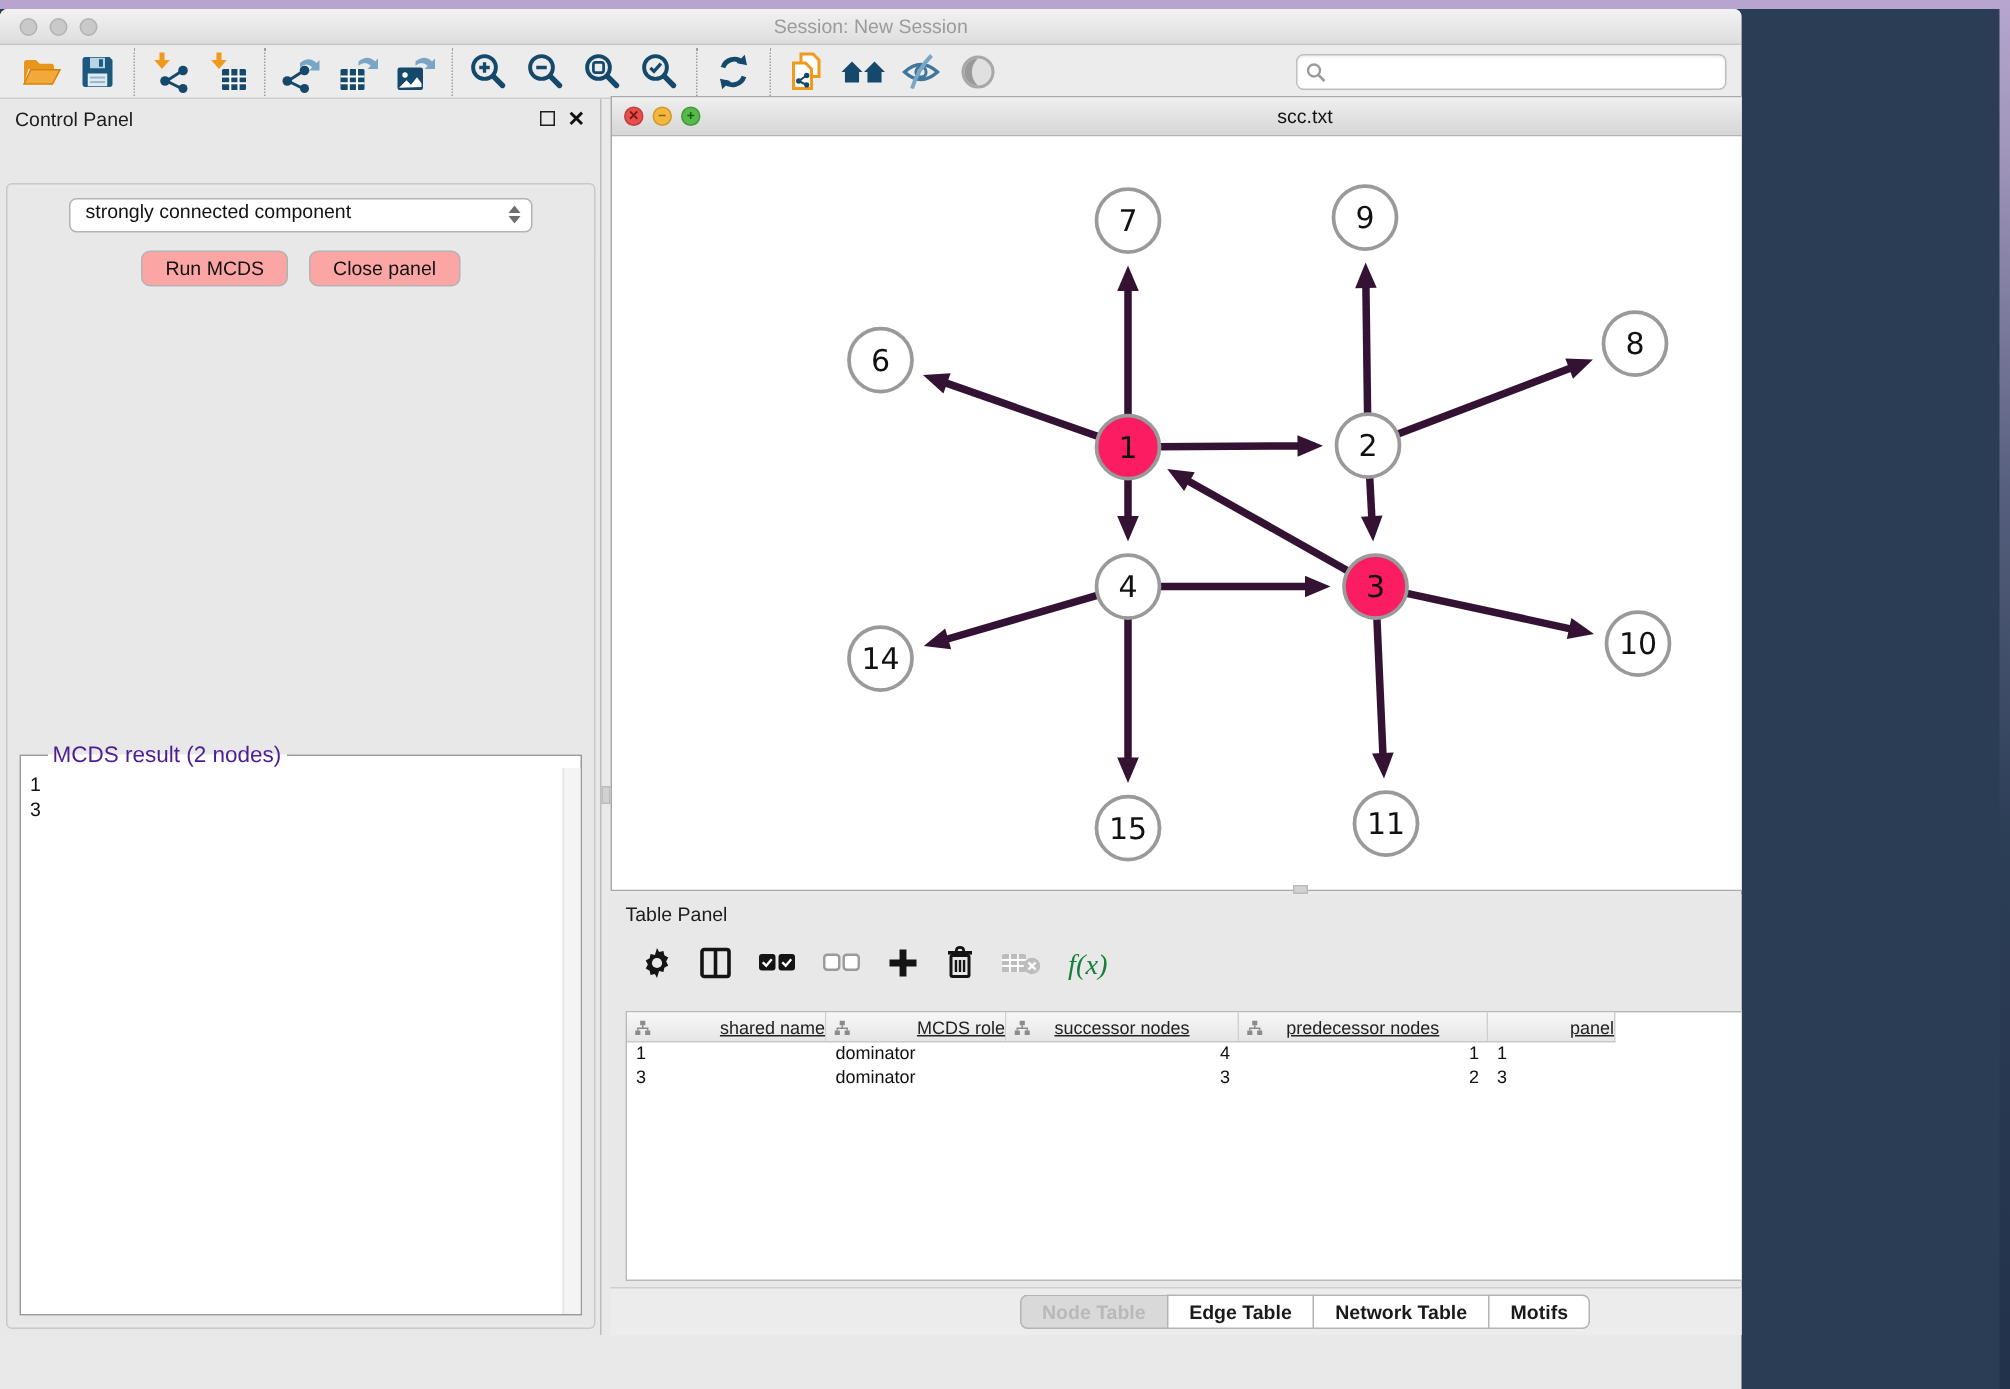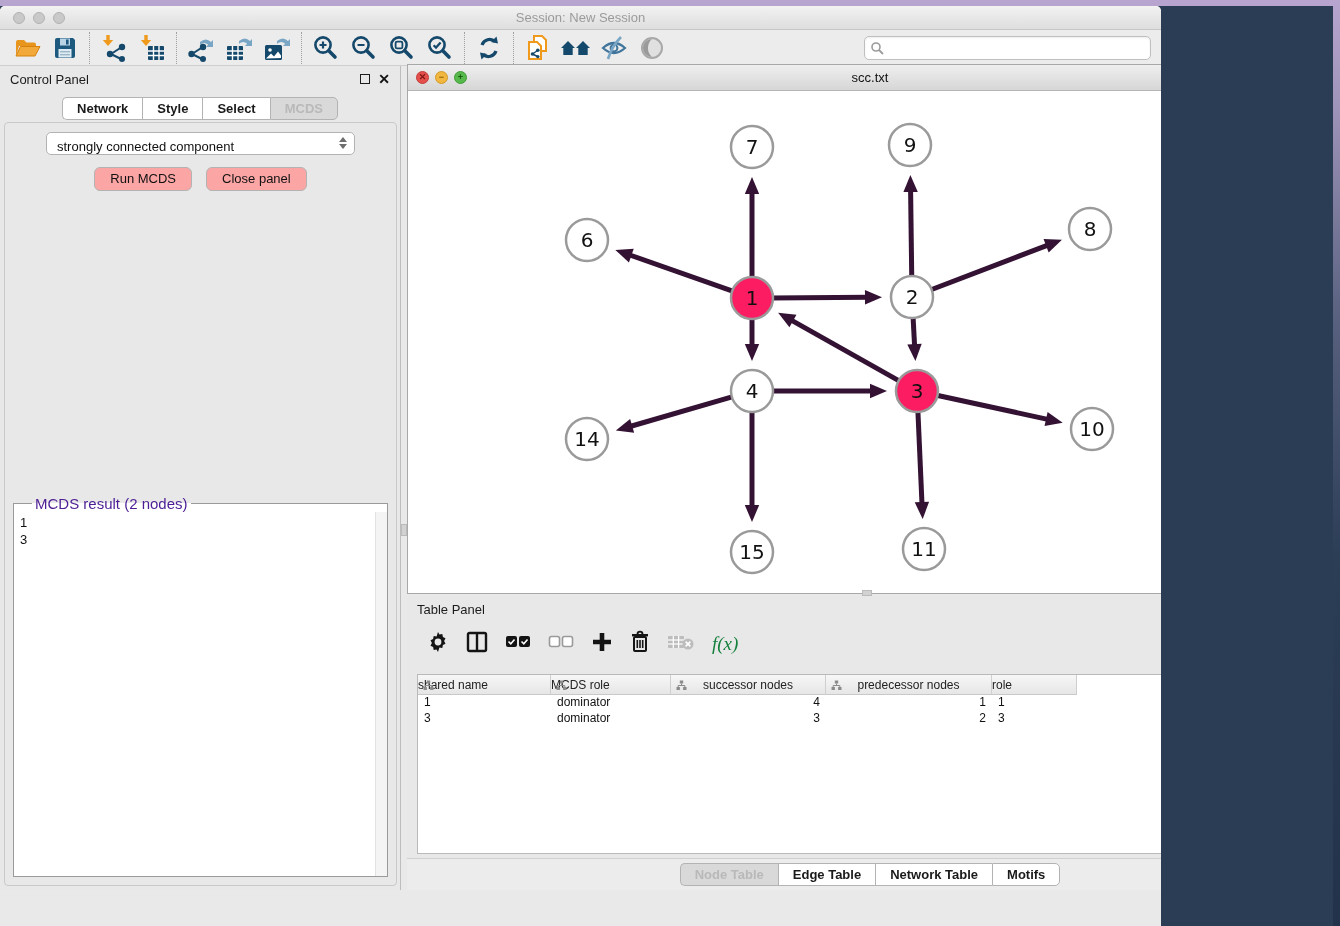--- a/index.html
+++ b/index.html
@@ -44,21 +44,21 @@
   .seg { border:1px solid #b3b3b3; border-right:none; background:#fff; font-size:13px; font-weight:600;
     color:#1a1a1a; padding:3px 14px; line-height:15px; }
   .seg:first-child { border-radius:5px 0 0 5px; }
   .seg:last-child { border-right:1px solid #b3b3b3; border-radius:0 5px 5px 0; }
   .seg.sel { background:#d9d9d9; color:#b9b9b9; }
 
   .cp-content { position:absolute; left:4px; top:56px; width:393px; height:764px;
     border:1px solid #c9c9c9; border-radius:4px; background:#e8e8e8; }
   .opt-label { text-align:center; font-size:13px; color:#111; margin-top:22px; }
   .select-box { margin:9px auto 0 auto; width:309px; height:23px; background:#fff; border:1px solid #b3b3b3;
-    border-radius:5px; display:flex; align-items:flex-end; padding-left:10px; font-size:13px; color:#111; position:relative; }
+    border-radius:5px; display:flex; align-items:flex-start; padding-left:10px; font-size:13px; color:#111; position:relative; }
   .stepper { position:absolute; right:7px; top:4px; display:flex; flex-direction:column; gap:2px; align-items:center; }
   .tri-up { width:0; height:0; border-left:4px solid transparent; border-right:4px solid transparent; border-bottom:5px solid #6e6e6e; }
   .tri-dn { width:0; height:0; border-left:4px solid transparent; border-right:4px solid transparent; border-top:5px solid #6e6e6e; }
   .btn-row { display:flex; justify-content:center; gap:14px; margin-top:12px; }
   .mac-btn { background:#fca5a5; border:1px solid #b3b3b3; border-radius:6px; font-size:13px; color:#111;
     padding:3px 15px; line-height:16px; }
 
   .mcds-fieldset { position:absolute; left:8px; top:372px; width:375px; height:382px;
     border:1px solid #9a9a9a; background:#fff; }
   .mcds-legend { font-size:15px; color:#4c1d95; padding:0 3px; margin-left:18px; }
@@ -80,21 +80,21 @@
 
   .splitter-v { position:absolute; left:401px; top:518px; width:6px; height:12px; background:#d2d2d2; border:1px solid #bbb; }
   .splitter-h { position:absolute; left:862px; top:584px; width:10px; height:6px; background:#d2d2d2; border:1px solid #bbb; }
 
   
   .table-panel { position:absolute; left:407px; top:590px; width:926px; height:294px; background:#e8e8e8; }
   .tp-toolbar { display:flex; align-items:center; gap:17px; padding:8px 0 8px 20px; height:44px; }
   .tp-table { position:absolute; left:10px; top:78px; width:906px; height:180px; background:#fff; border:1px solid #b9b9b9; }
   .thead { display:flex; height:20px; }
   .th { position:relative; background:linear-gradient(#f7f7f7,#e6e6e6); border-right:1px solid #cfcfcf;
-    border-bottom:1px solid #c9c9c9; font-size:12px; color:#222; display:flex; align-items:center; justify-content:flex-start; }
+    border-bottom:1px solid #c9c9c9; font-size:12px; color:#222; display:flex; align-items:center; justify-content:flex-end;text-decoration:underline; }
   .th .hier { position:absolute; left:5px; top:5px; }
   .trow { display:flex; height:16px; font-size:12px; color:#111; }
   .td { padding:0 6px; overflow:hidden; white-space:nowrap; }
   .c0{width:133px;} .c1{width:120px;} .c2{width:155px; text-align:right;} .c3{width:166px; text-align:right;} .c4{width:85px;}
   .tp-tabs-bar { position:absolute; left:0; bottom:0; width:100%; height:32px; border-top:1px solid #cfcfcf;
     background:#ececec; display:flex; align-items:flex-start; justify-content:center; padding-top:4px; }
 
   
   .statusbar { position:absolute; left:0; top:920px; width:100%; height:36px; background:#e3e3e3; border-top:1px solid #bdbdbd;border-radius:15px; }
   .list-btn { position:absolute; left:12px; top:6px; width:27px; height:24px; background:#f5f5f5; border:1px solid #ababab;
@@ -286,26 +286,20 @@
     </div>
   </div>
 
   <div class="control-panel">
     <div class="panel-head">
       <span class="panel-title">Control Panel</span>
       <span class="panel-head-btns">
         <span class="win-max"></span>
         <span class="win-x">✕</span>
       </span>
-    </div>
-    <div class="seg-tabs">
-      <span class="seg">Network</span>
-      <span class="seg">Style</span>
-      <span class="seg">Select</span>
-      <span class="seg sel">MCDS</span>
     </div>
     <div class="cp-content">
       <div class="select-box">
         <span>strongly connected component</span>
         <span class="stepper">
             <span class="tri-up"></span>
             <span class="tri-dn"></span>
           </span>
       </div>
       <div class="btn-row">
@@ -492,21 +486,21 @@
         <div class="th c3" style="text-align:center;">
           <span class="hier"><svg width="11" height="11" viewBox="0 0 11 11">
                 <rect x="3.8" y="0.5" width="3.4" height="3" fill="#8b8b8b"></rect>
                 <rect x="0.5" y="7" width="3.4" height="3" fill="#8b8b8b"></rect>
                 <rect x="7.1" y="7" width="3.4" height="3" fill="#8b8b8b"></rect>
                 <path d="M5.5 3.5 v2 M2.2 7 v-1.5 h6.6 V7" fill="none" stroke="#8b8b8b" stroke-width="1"></path>
               </svg></span>
           <span style="margin:0 auto;">predecessor nodes</span>
         </div>
         <div class="th c4">
-          <span>role</span>
+          <span>panel</span>
         </div>
       </div>
       <div class="trow">
         <div class="td c0">1</div>
         <div class="td c1">dominator</div>
         <div class="td c2">4</div>
         <div class="td c3">1</div>
         <div class="td c4">1</div>
       </div>
       <div class="trow">

